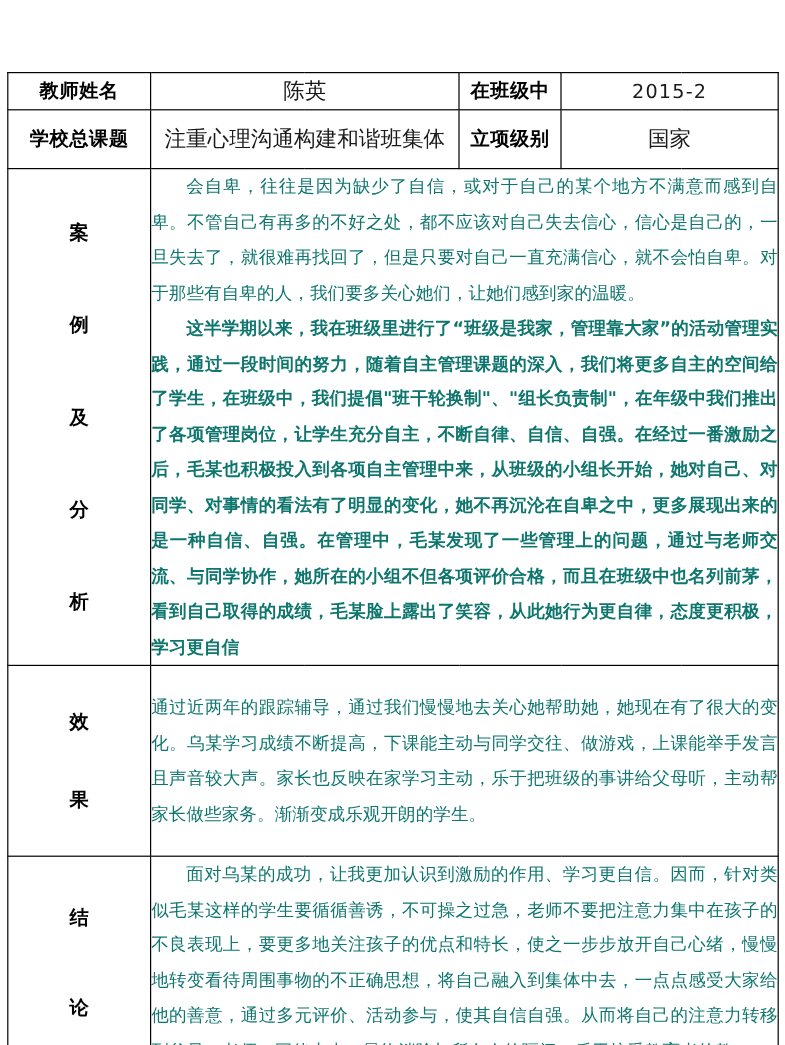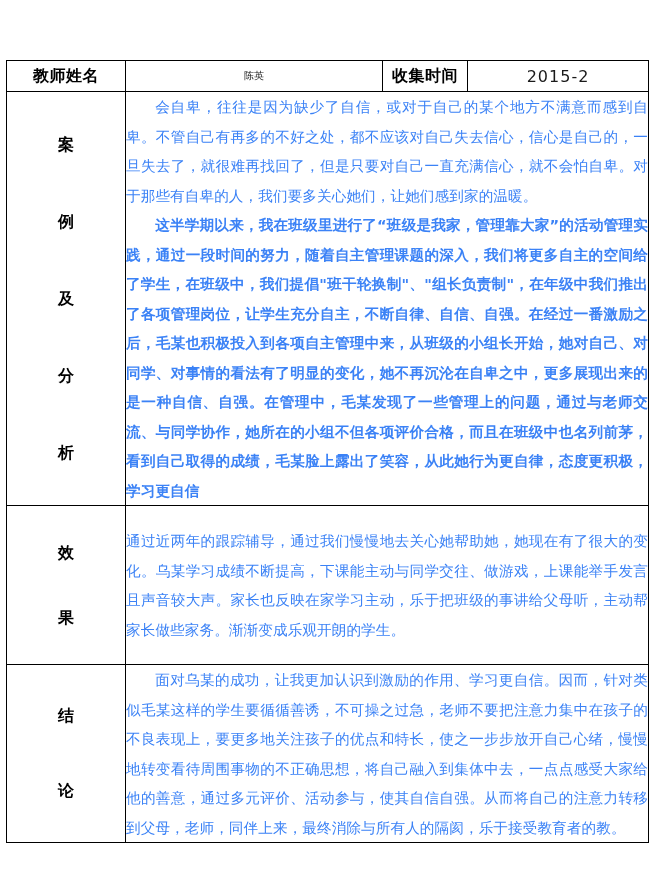--- a/index.html
+++ b/index.html
@@ -41,21 +41,21 @@
   .hdr-label {
     text-align: center;
     font-weight: bold;
     font-size: 16px;
     color: #000000;
     letter-spacing: 0.5px;
     height: 30px;
   }
   .hdr-value {
     text-align: center;
-    font-size: 10px;
+    font-size: 18px;
     color: #1a1a1a;
     height: 30px;
   }
   .hdr-value.num {
     font-size: 16px;
     letter-spacing: 1px;
   }
   .row2 .hdr-label,
   .row2 .hdr-value {
     height: 48px;
@@ -85,21 +85,21 @@
     line-height: 1.1;
   }
 
   td.body {
     padding: 10px 8px 12px 8px;
     vertical-align: top;
   }
   .para {
     font-size: 14.6px;
     line-height: 29.5px;
-    color: #3b82f6;
+    color: #0f766e;
     text-align: justify;
     text-justify: inter-ideograph;
     margin: 0;
     letter-spacing: 0.1px;
   }
   .para.indent {
     text-indent: 2em;
   }
   .para + .para {
     margin-top: 0;
@@ -123,24 +123,30 @@
       <col style="width:129px">
       <col style="width:85px">
       <col style="width:100px">
       <col style="width:81px">
     </colgroup>
     <tbody>
 
       <tr>
         <td class="hdr-label">教师姓名</td>
         <td class="hdr-value" colspan="2">陈英</td>
-        <td class="hdr-label">收集时间</td>
+        <td class="hdr-label">在班级中</td>
         <td class="hdr-value num" colspan="2">2015-2</td>
       </tr>
 
+      <tr class="row2">
+        <td class="hdr-label">学校总课题</td>
+        <td class="hdr-value" colspan="2">注重心理沟通构建和谐班集体</td>
+        <td class="hdr-label">立项级别</td>
+        <td class="hdr-value" colspan="2">国家</td>
+      </tr>
 
 
       <tr class="sec-case">
         <td class="side">
           <div class="side-stack">
               <span>案</span>
               <span>例</span>
               <span>及</span>
               <span>分</span>
               <span>析</span>

